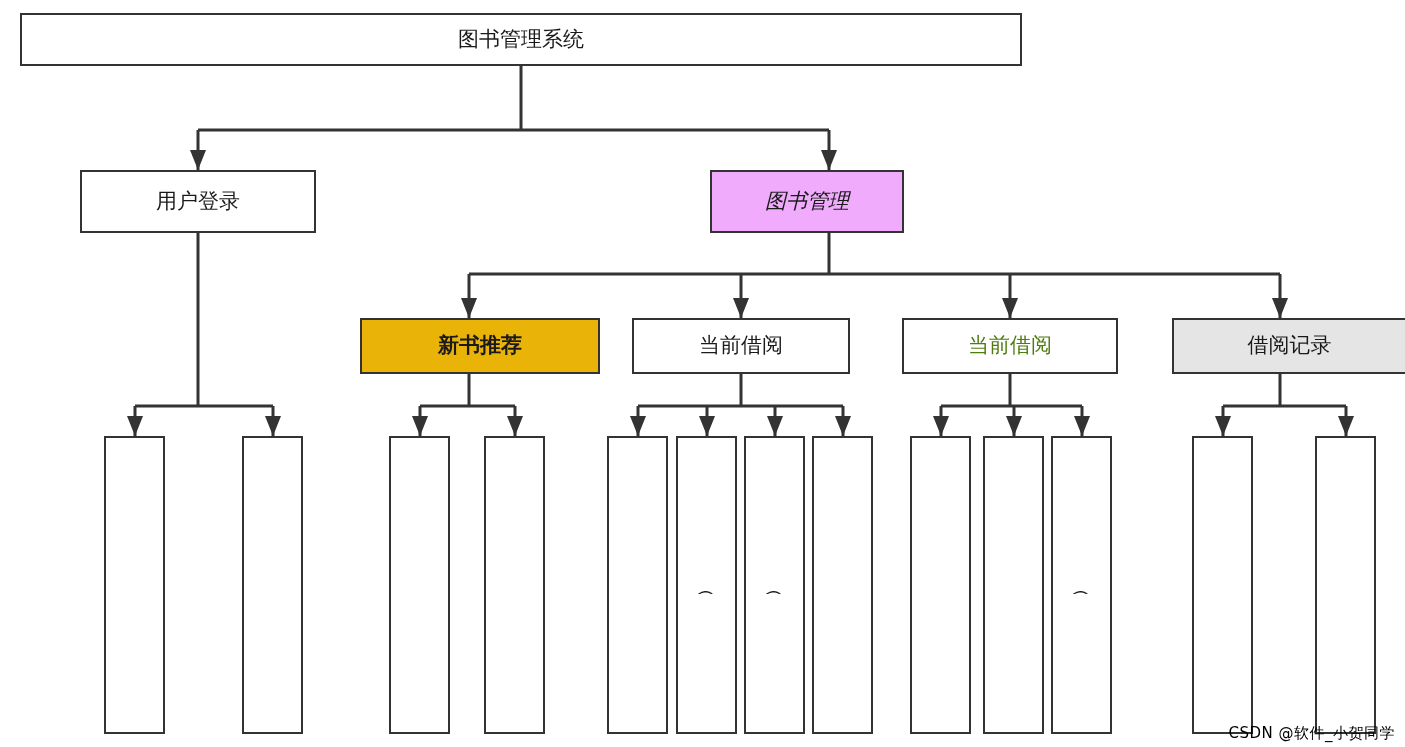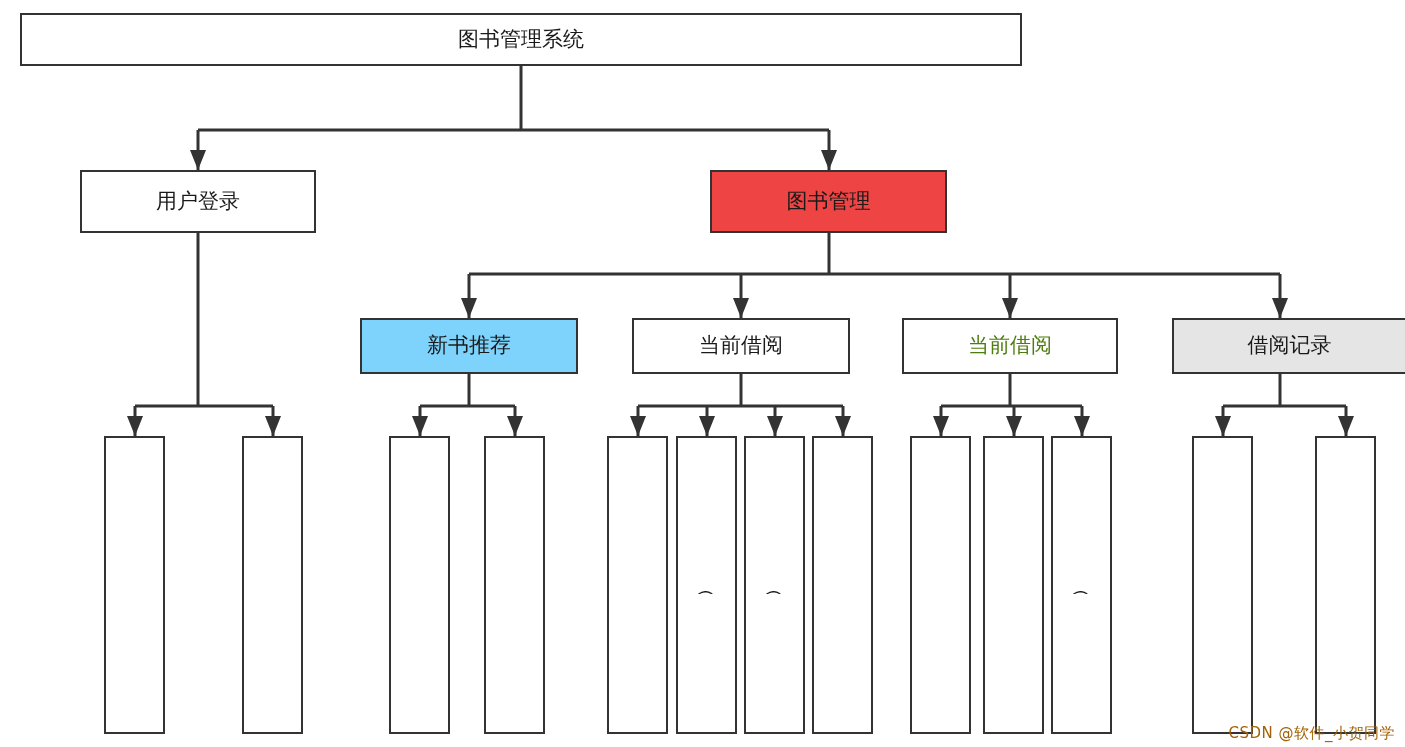--- a/index.html
+++ b/index.html
@@ -54,21 +54,21 @@
     letter-spacing: 2px;
     line-height: 1;
     max-height: 100%;
     overflow: hidden;
   }
   #watermark {
     position: absolute;
     right: 10px;
     bottom: 4px;
     font-size: 15px;
-    color: #a16207;
+    color: #000000;
     letter-spacing: 0.5px;
     z-index: 20;
     white-space: nowrap;
     pointer-events: none;
   }
 </style>
 </head>
 <body>
 
 <div id="canvas">
@@ -126,24 +126,24 @@
       <line x1="1346" y1="406" x2="1346" y2="436" stroke="#333333" stroke-width="3"></line>
       <polygon points="1338,416 1354,416 1346,436" fill="#333333"></polygon>
     </svg>
   <div id="nodes-layer">
       <div class="node h" style="left: 20px; top: 13px; width: 1002px; height: 53px; border-color: rgb(51, 51, 51); background: rgb(255, 255, 255);">
         <span class="label" style="color: rgb(26, 26, 26);">图书管理系统</span>
       </div>
       <div class="node h" style="left: 80px; top: 170px; width: 236px; height: 63px; border-color: rgb(51, 51, 51); background: rgb(255, 255, 255);">
         <span class="label" style="color: rgb(26, 26, 26);">用户登录</span>
       </div>
-      <div class="node h" style="left: 710px; top: 170px; width: 237px; height: 63px; border-color: rgb(51, 51, 51); background: #ef4444;">
+      <div class="node h" style="left: 710px; top: 170px; width: 194px; height: 63px; border-color: rgb(51, 51, 51); background: #f0abfc; font-style: italic;">
         <span class="label" style="color: rgb(26, 26, 26);">图书管理</span>
       </div>
-      <div class="node h" style="left: 360px; top: 318px; width: 218px; height: 56px; border-color: rgb(51, 51, 51); background: #7dd3fc;">
+      <div class="node h" style="left: 360px; top: 318px; width: 240px; height: 56px; border-color: rgb(51, 51, 51); background: #eab308; font-weight: bold;">
         <span class="label" style="color: rgb(26, 26, 26);">新书推荐</span>
       </div>
       <div class="node h" style="left: 632px; top: 318px; width: 218px; height: 56px; border-color: rgb(51, 51, 51); background: rgb(255, 255, 255);">
         <span class="label" style="color: rgb(26, 26, 26);">当前借阅</span>
       </div>
       <div class="node h" style="left: 902px; top: 318px; width: 216px; height: 56px; border-color: rgb(51, 51, 51); background: rgb(255, 255, 255);">
         <span class="label" style="color: #4d7c0f;">当前借阅</span>
       </div>
       <div class="node h" style="left: 1172px; top: 318px; width: 235px; height: 56px; border-color: rgb(51, 51, 51); background: #e5e5e5;">
         <span class="label" style="color: rgb(26, 26, 26);">借阅记录</span>

